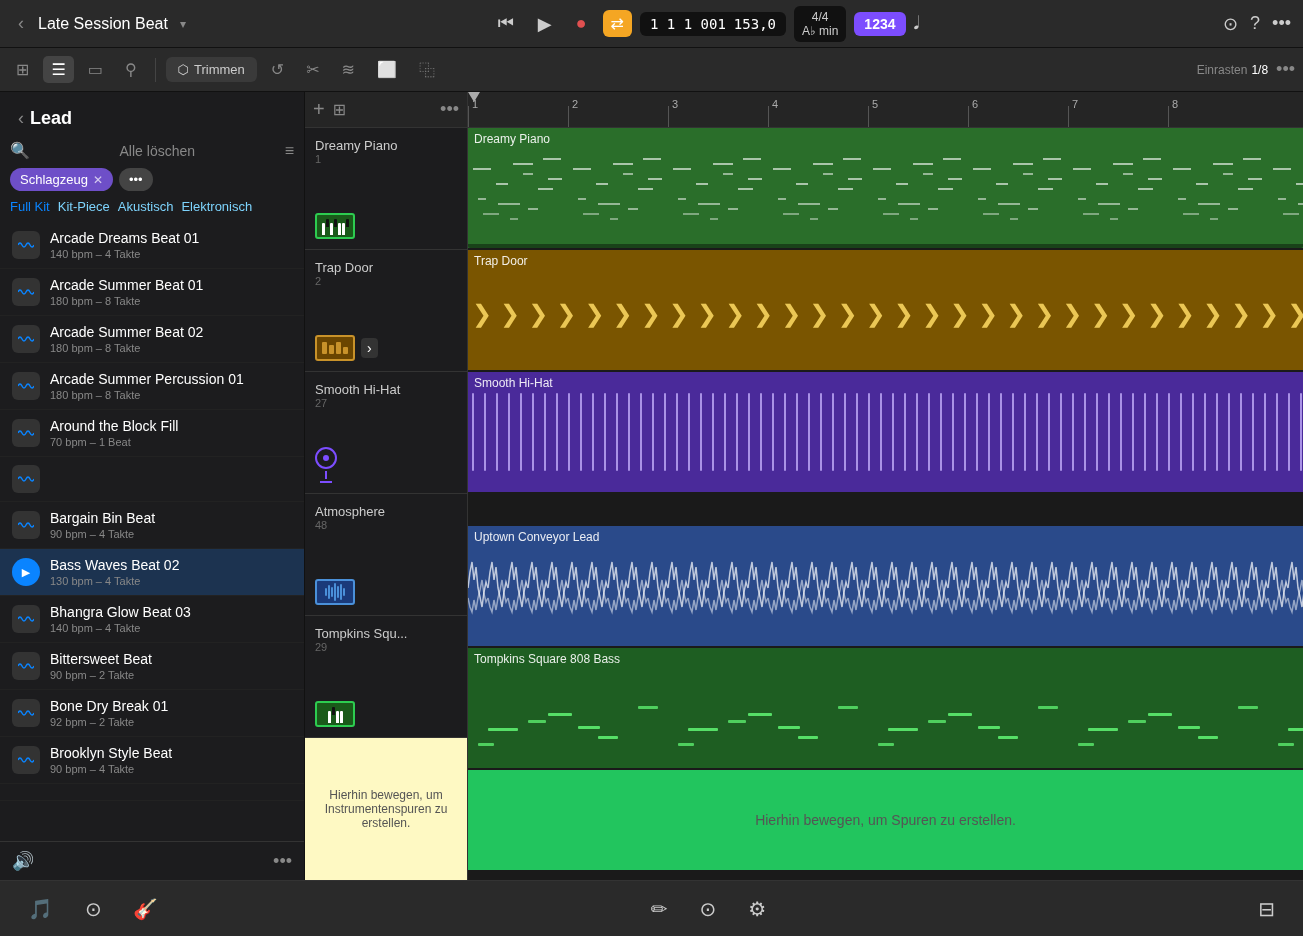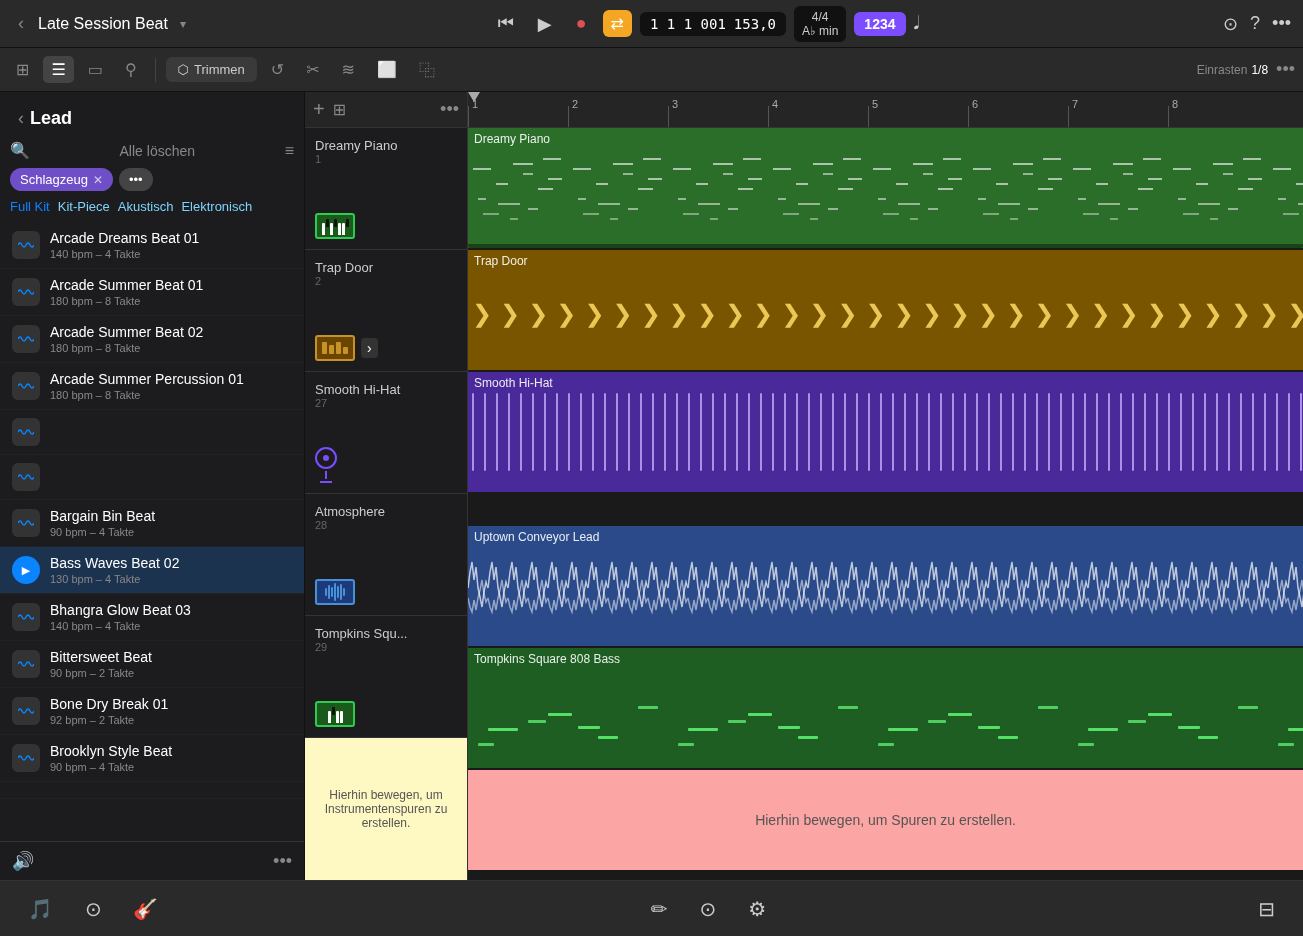--- a/index.html
+++ b/index.html
@@ -203,20 +203,24 @@
             <div class="loop-name">Arcade Summer Percussion 01</div>
             <div class="loop-meta">180 bpm – 8 Takte</div>
           </div>
         </div>
         <div class="loop-item">
           <div class="loop-wave-icon">
             <svg width="16" height="12" viewBox="0 0 16 12">
               <path d="M0 6 Q2 2 4 6 Q6 10 8 6 Q10 2 12 6 Q14 10 16 6" fill="none" stroke="#0a84ff" stroke-width="1.5"></path>
             </svg>
           </div>
+          <div class="loop-info">
+            <div class="loop-name">Around the Block Fill</div>
+            <div class="loop-meta">70 bpm – 1 Beat</div>
+          </div>
         </div>
         <div class="loop-item">
           <div class="loop-wave-icon">
             <svg width="16" height="12" viewBox="0 0 16 12">
               <path d="M0 6 Q2 2 4 6 Q6 10 8 6 Q10 2 12 6 Q14 10 16 6" fill="none" stroke="#0a84ff" stroke-width="1.5"></path>
             </svg>
           </div>
         </div>
         <div class="loop-item">
           <div class="loop-wave-icon">
@@ -349,21 +353,21 @@
               </div>
               <div style="width:2px;height:8px;background:#7c4dff;"></div>
               <div style="width:12px;height:2px;background:#7c4dff;"></div>
             </div>
           </div>
         </div>
 
         <div style="height:122px; border-bottom:1px solid #333; padding:10px 10px; display:flex; flex-direction:column; justify-content:space-between;">
           <div>
             <div style="font-size:13px;color:#ccc;font-weight:500;">Atmosphere</div>
-            <div style="font-size:11px;color:#666;">28</div>
+            <div style="font-size:11px;color:#666;">48</div>
           </div>
           <div>
             <div style="width:40px;height:26px;background:#1a3a7a;border:2px solid #4a90d9;border-radius:3px;display:flex;align-items:center;justify-content:center;gap:1px;">
               <div style="width:2px;height:8px;background:#4a90d9;border-radius:1px;"></div>
               <div style="width:2px;height:14px;background:#4a90d9;border-radius:1px;"></div>
               <div style="width:2px;height:10px;background:#4a90d9;border-radius:1px;"></div>
               <div style="width:2px;height:18px;background:#4a90d9;border-radius:1px;"></div>
               <div style="width:2px;height:12px;background:#4a90d9;border-radius:1px;"></div>
               <div style="width:2px;height:16px;background:#4a90d9;border-radius:1px;"></div>
               <div style="width:2px;height:8px;background:#4a90d9;border-radius:1px;"></div>
@@ -537,21 +541,21 @@
                 <rect x="10" y="95" width="16" height="3" fill="rgba(100,255,120,0.7)" rx="1"></rect>
                 <rect x="60" y="72" width="18" height="3" fill="rgba(100,255,120,0.7)" rx="1"></rect>
                 <rect x="110" y="78" width="22" height="3" fill="rgba(100,255,120,0.8)" rx="1"></rect>
                 <rect x="170" y="58" width="20" height="3" fill="rgba(100,255,120,0.7)" rx="1"></rect>
               </pattern>
                 </defs>
               <rect width="100%" height="100%" fill="url(#tompkins-repeat)"></rect>
             </svg>
           </div>
 
-          <div style="flex:1; min-height:100px; background:#fca5a5; display:flex; align-items:center; justify-content:center; padding:20px;">
+          <div style="flex:1; min-height:100px; background:#22c55e; display:flex; align-items:center; justify-content:center; padding:20px;">
             <span style="color:#555;font-size:14px;">Hierhin bewegen, um Spuren zu erstellen.</span>
           </div>
         </div>
       </div>
     </div>
   </div>
 </div>
 
 <div class="bottom-bar">
   <div class="bottom-left">

